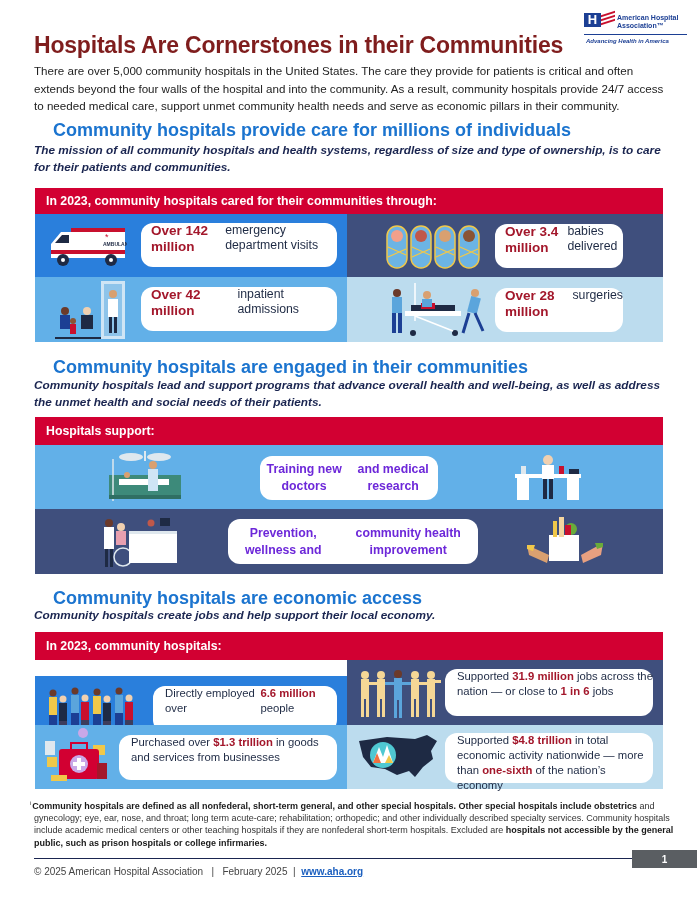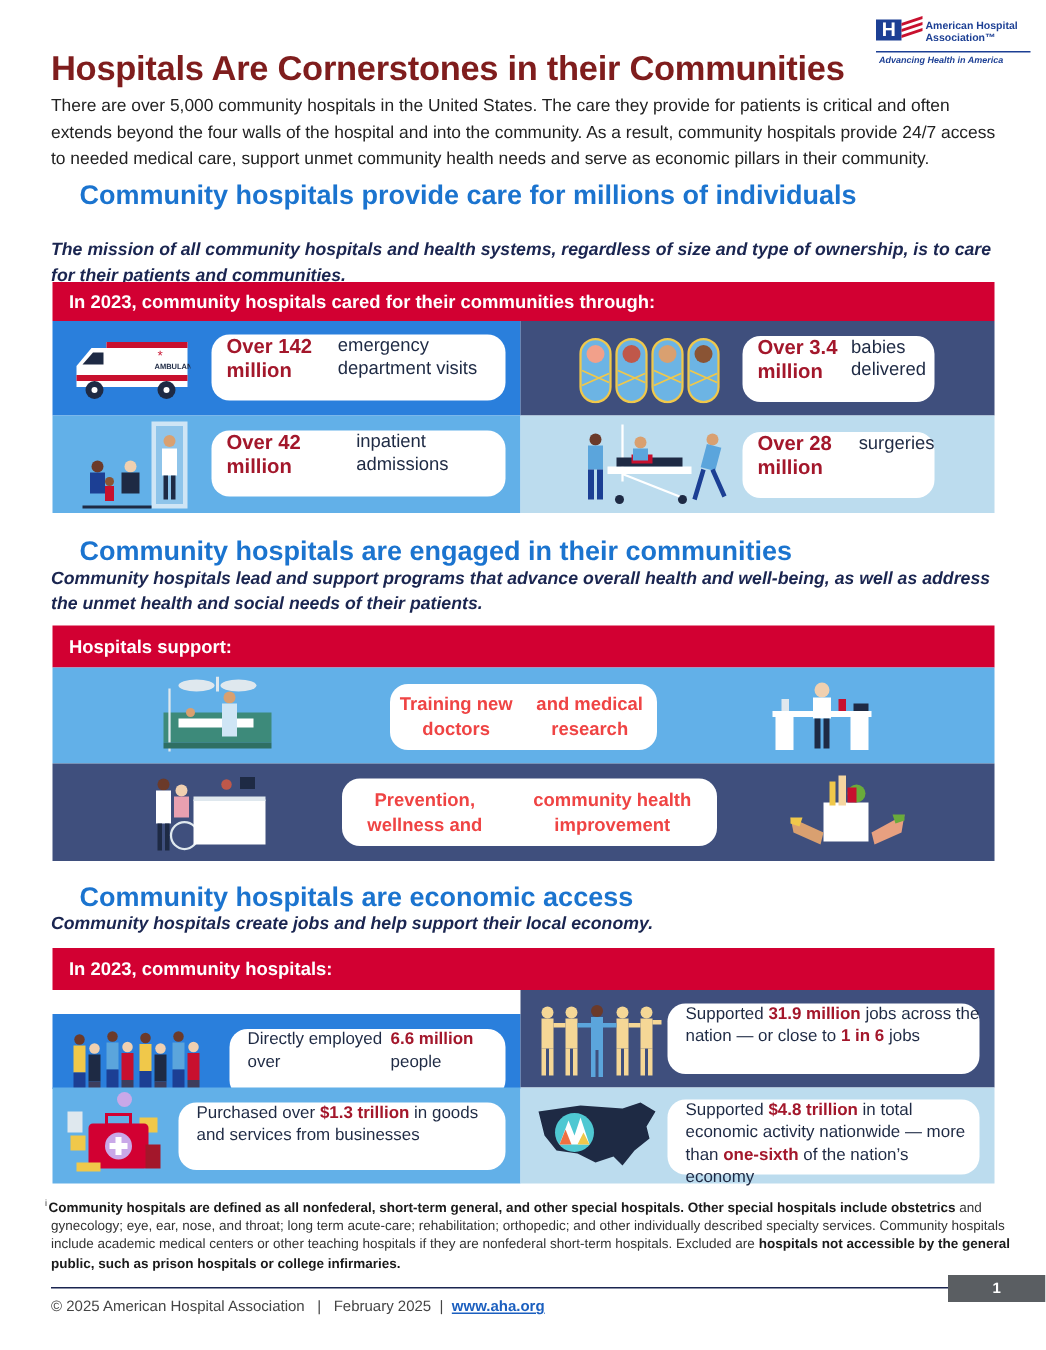--- a/index.html
+++ b/index.html
@@ -30,21 +30,21 @@
     .c-blue { background: #2a7fdc; }
     .c-navy { background: #3f4f7d; }
     .c-lblue { background: #62b0e8; }
     .c-pale { background: #bcdcee; }
 
     .card { position: absolute; background: #fff; border-radius: 12px; display: flex; flex-direction: row; justify-content: center; padding-left: 10px; }
     .card .big { color: #a3172b; font-weight: bold; font-size: 13.5px; line-height: 16px; }
     .card .small { color: #1e2a44; font-size: 12.3px; line-height: 15px; }
 
     .card-center { align-items: center; padding-left: 0; text-align: center; }
-    .card-center .line { font-weight: bold; font-size: 12.3px; line-height: 17px; color: #ef4444; }
+    .card-center .line { font-weight: bold; font-size: 12.3px; line-height: 17px; color: #6d28d9; }
 
     .econ .txt { font-size: 11.3px; line-height: 15px; color: #1e2a44; }
     .econ .hl { color: #a3172b; font-weight: bold; }
 
     .footnote { left: 34px; top: 797px; width: 640px; font-size: 9px; line-height: 12.2px; color: #333; }
     .footnote .b { font-weight: bold; color: #1a1a1a; }
     .footnote sup { font-size: 6px; margin-left: -4px; margin-right: 1px; }
 
     .footer-rule { left: 34px; top: 858px; width: 598px; height: 1px; background: #1a2550; }
     .page-badge { left: 632px; top: 850px; width: 65px; height: 18px; background: #5a5e62; color: #fff; font-weight: bold; font-size: 10px; display: flex; align-items: center; justify-content: center; }
@@ -71,21 +71,21 @@
     <div>Association™</div>
   </div>
   <div class="rule"></div>
   <div class="tag">Advancing Health in America</div>
 </div>
 
 <h1 class="abs title">Hospitals Are Cornerstones in their Communities</h1>
 <p class="abs intro">There are over 5,000 community hospitals in the United States. The care they provide for patients is critical and often extends beyond the four walls of the hospital and into the community. As a result, community hospitals provide 24/7 access to needed medical care, support unmet community health needs and serve as economic pillars in their community.</p>
 
 <h2 class="abs sec-h" style="top:120px;">Community hospitals provide care for millions of individuals</h2>
-<p class="abs sec-sub" style="top:142px;margin-top:16px;">The mission of all community hospitals and health systems, regardless of size and type of ownership, is to care for their patients and communities.</p>
+<p class="abs sec-sub" style="top:142px;">The mission of all community hospitals and health systems, regardless of size and type of ownership, is to care for their patients and communities.</p>
 <div class="abs redbar" style="top:188px;height:26px;">In 2023, community hospitals cared for their communities through:</div>
 
 <div class="abs" style="left:35px;top:214px;width:628px;height:128px;">
 
   <div class="cell c-blue" style="left:0;top:0;width:312px;height:63px;">
     <svg class="illus" style="left:12px;top:10px;" width="80" height="44" viewBox="0 0 80 44">
       <rect x="24" y="4" width="54" height="30" fill="#fff"></rect>
       <rect x="24" y="4" width="54" height="4" fill="#c8102e"></rect>
       <path d="M4 20 L14 8 L26 8 L26 34 L4 34 Z" fill="#fff"></path>
       <path d="M8 19 L15 11 L22 11 L22 19 Z" fill="#1e2a44"></path>

